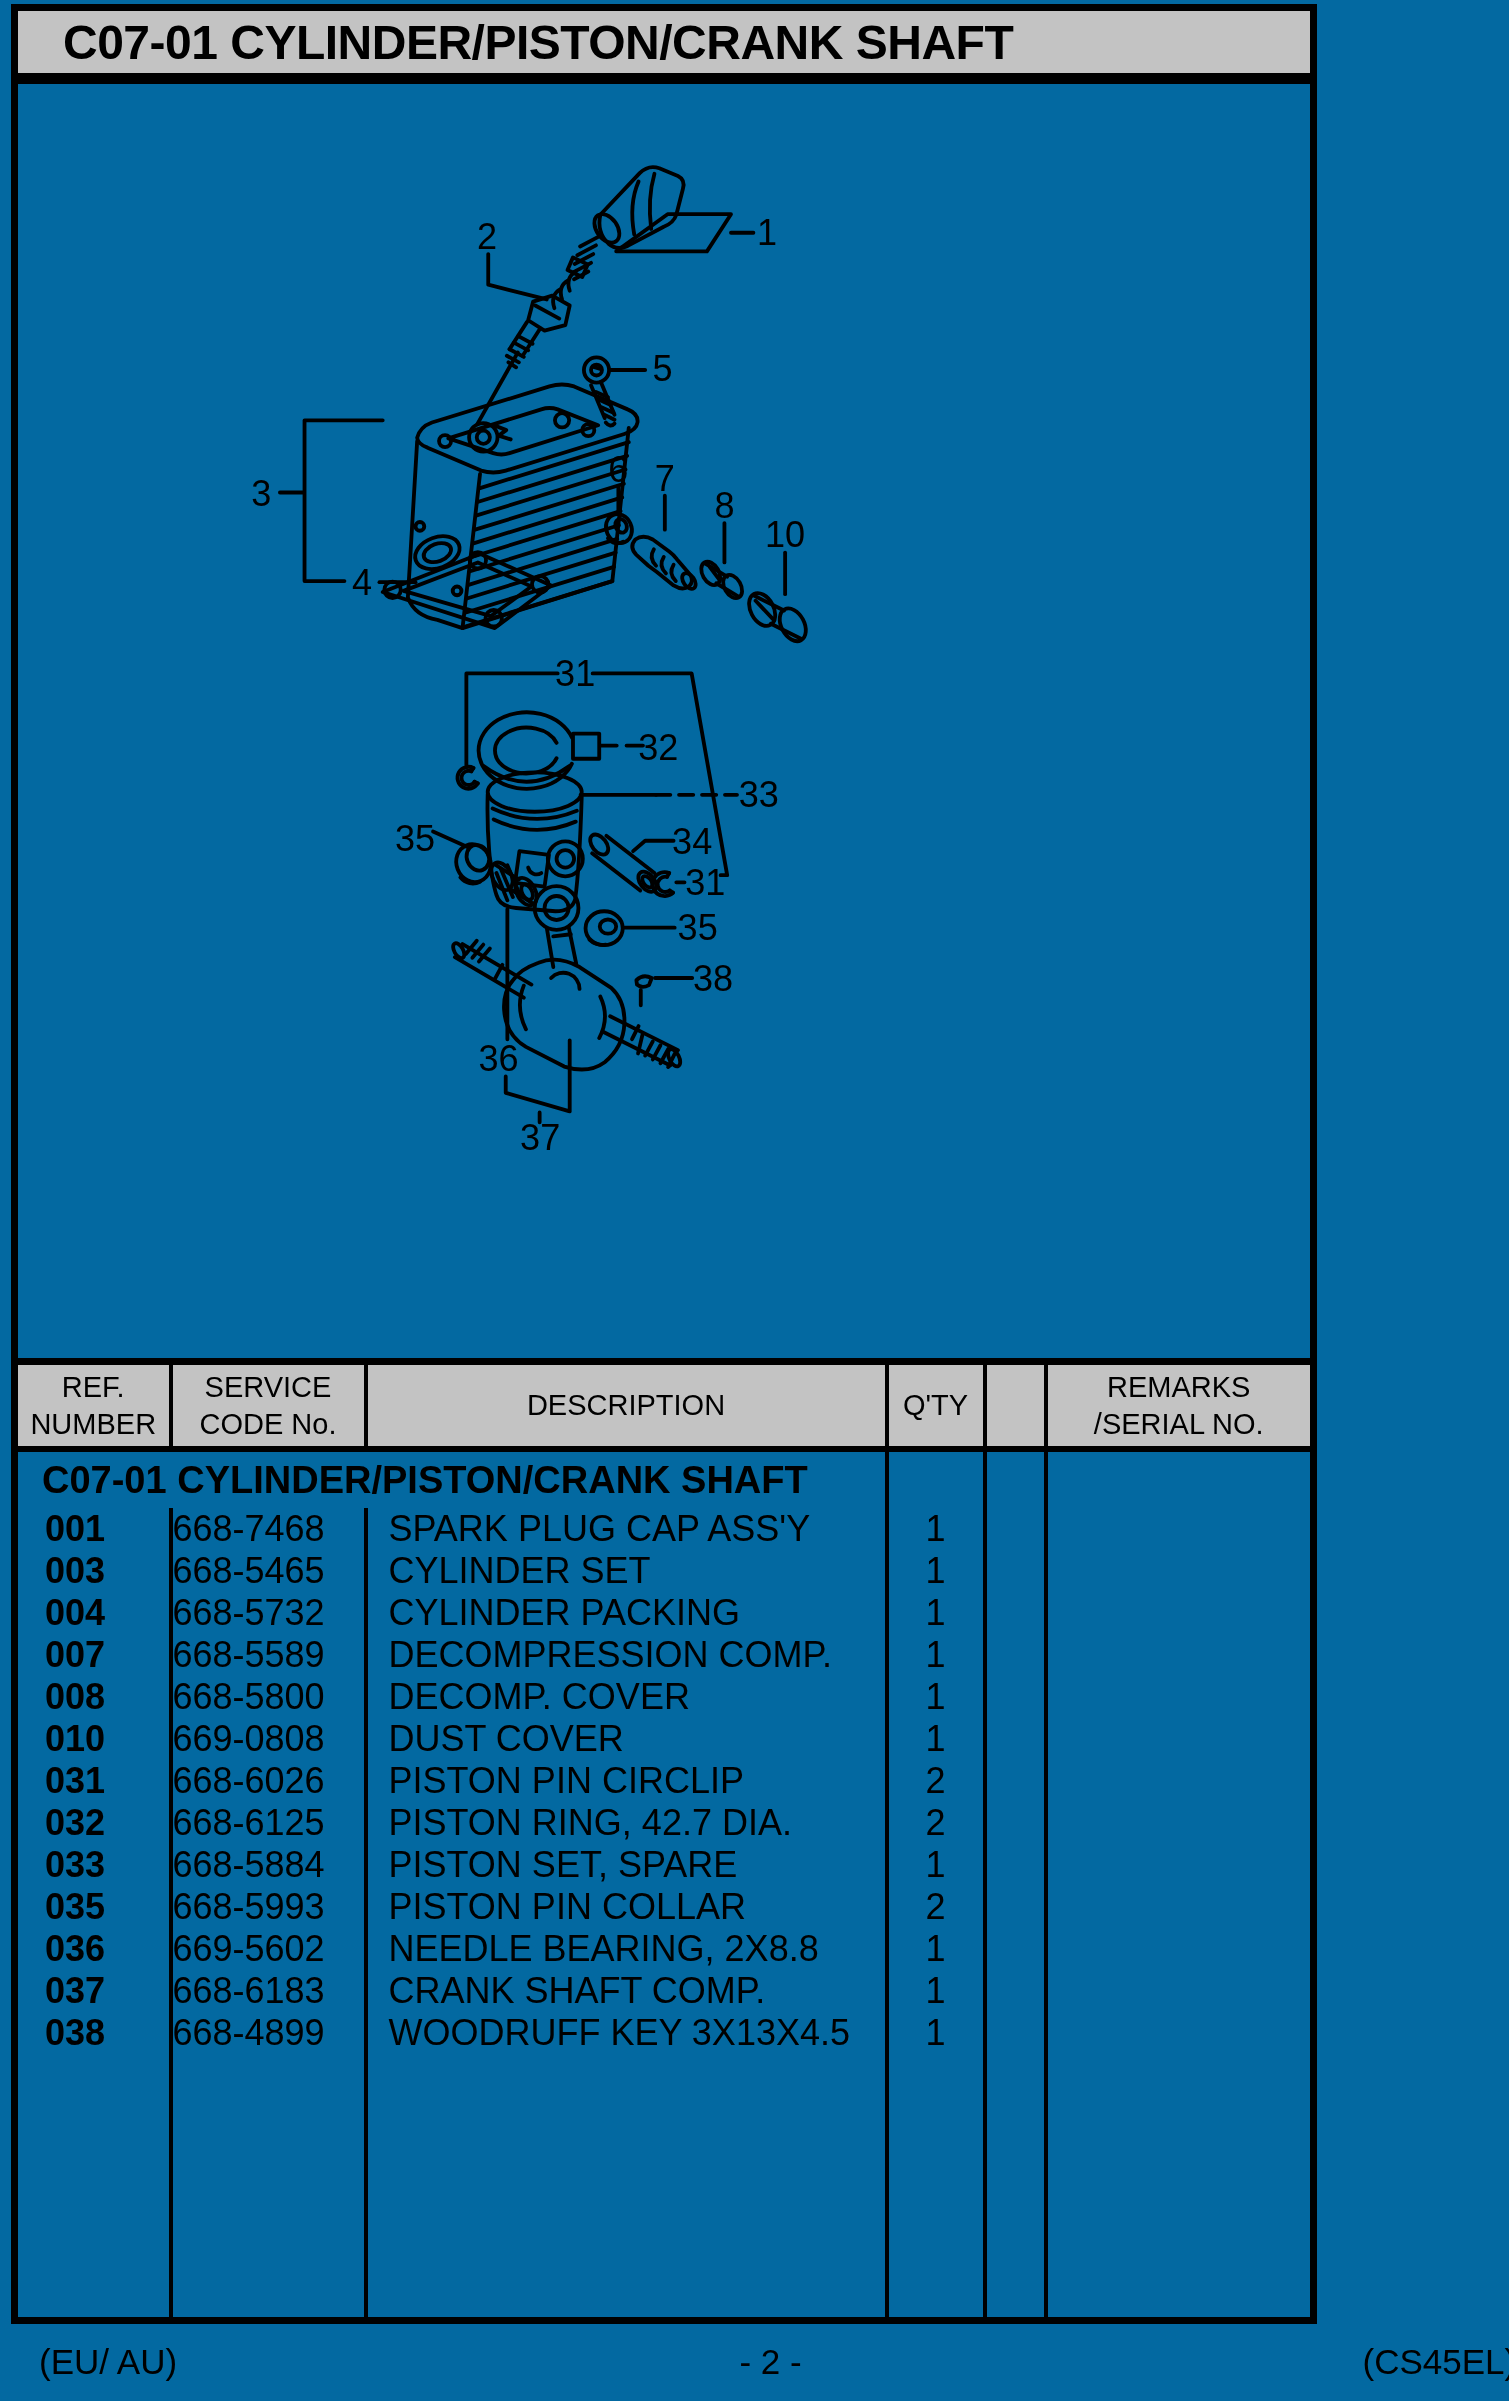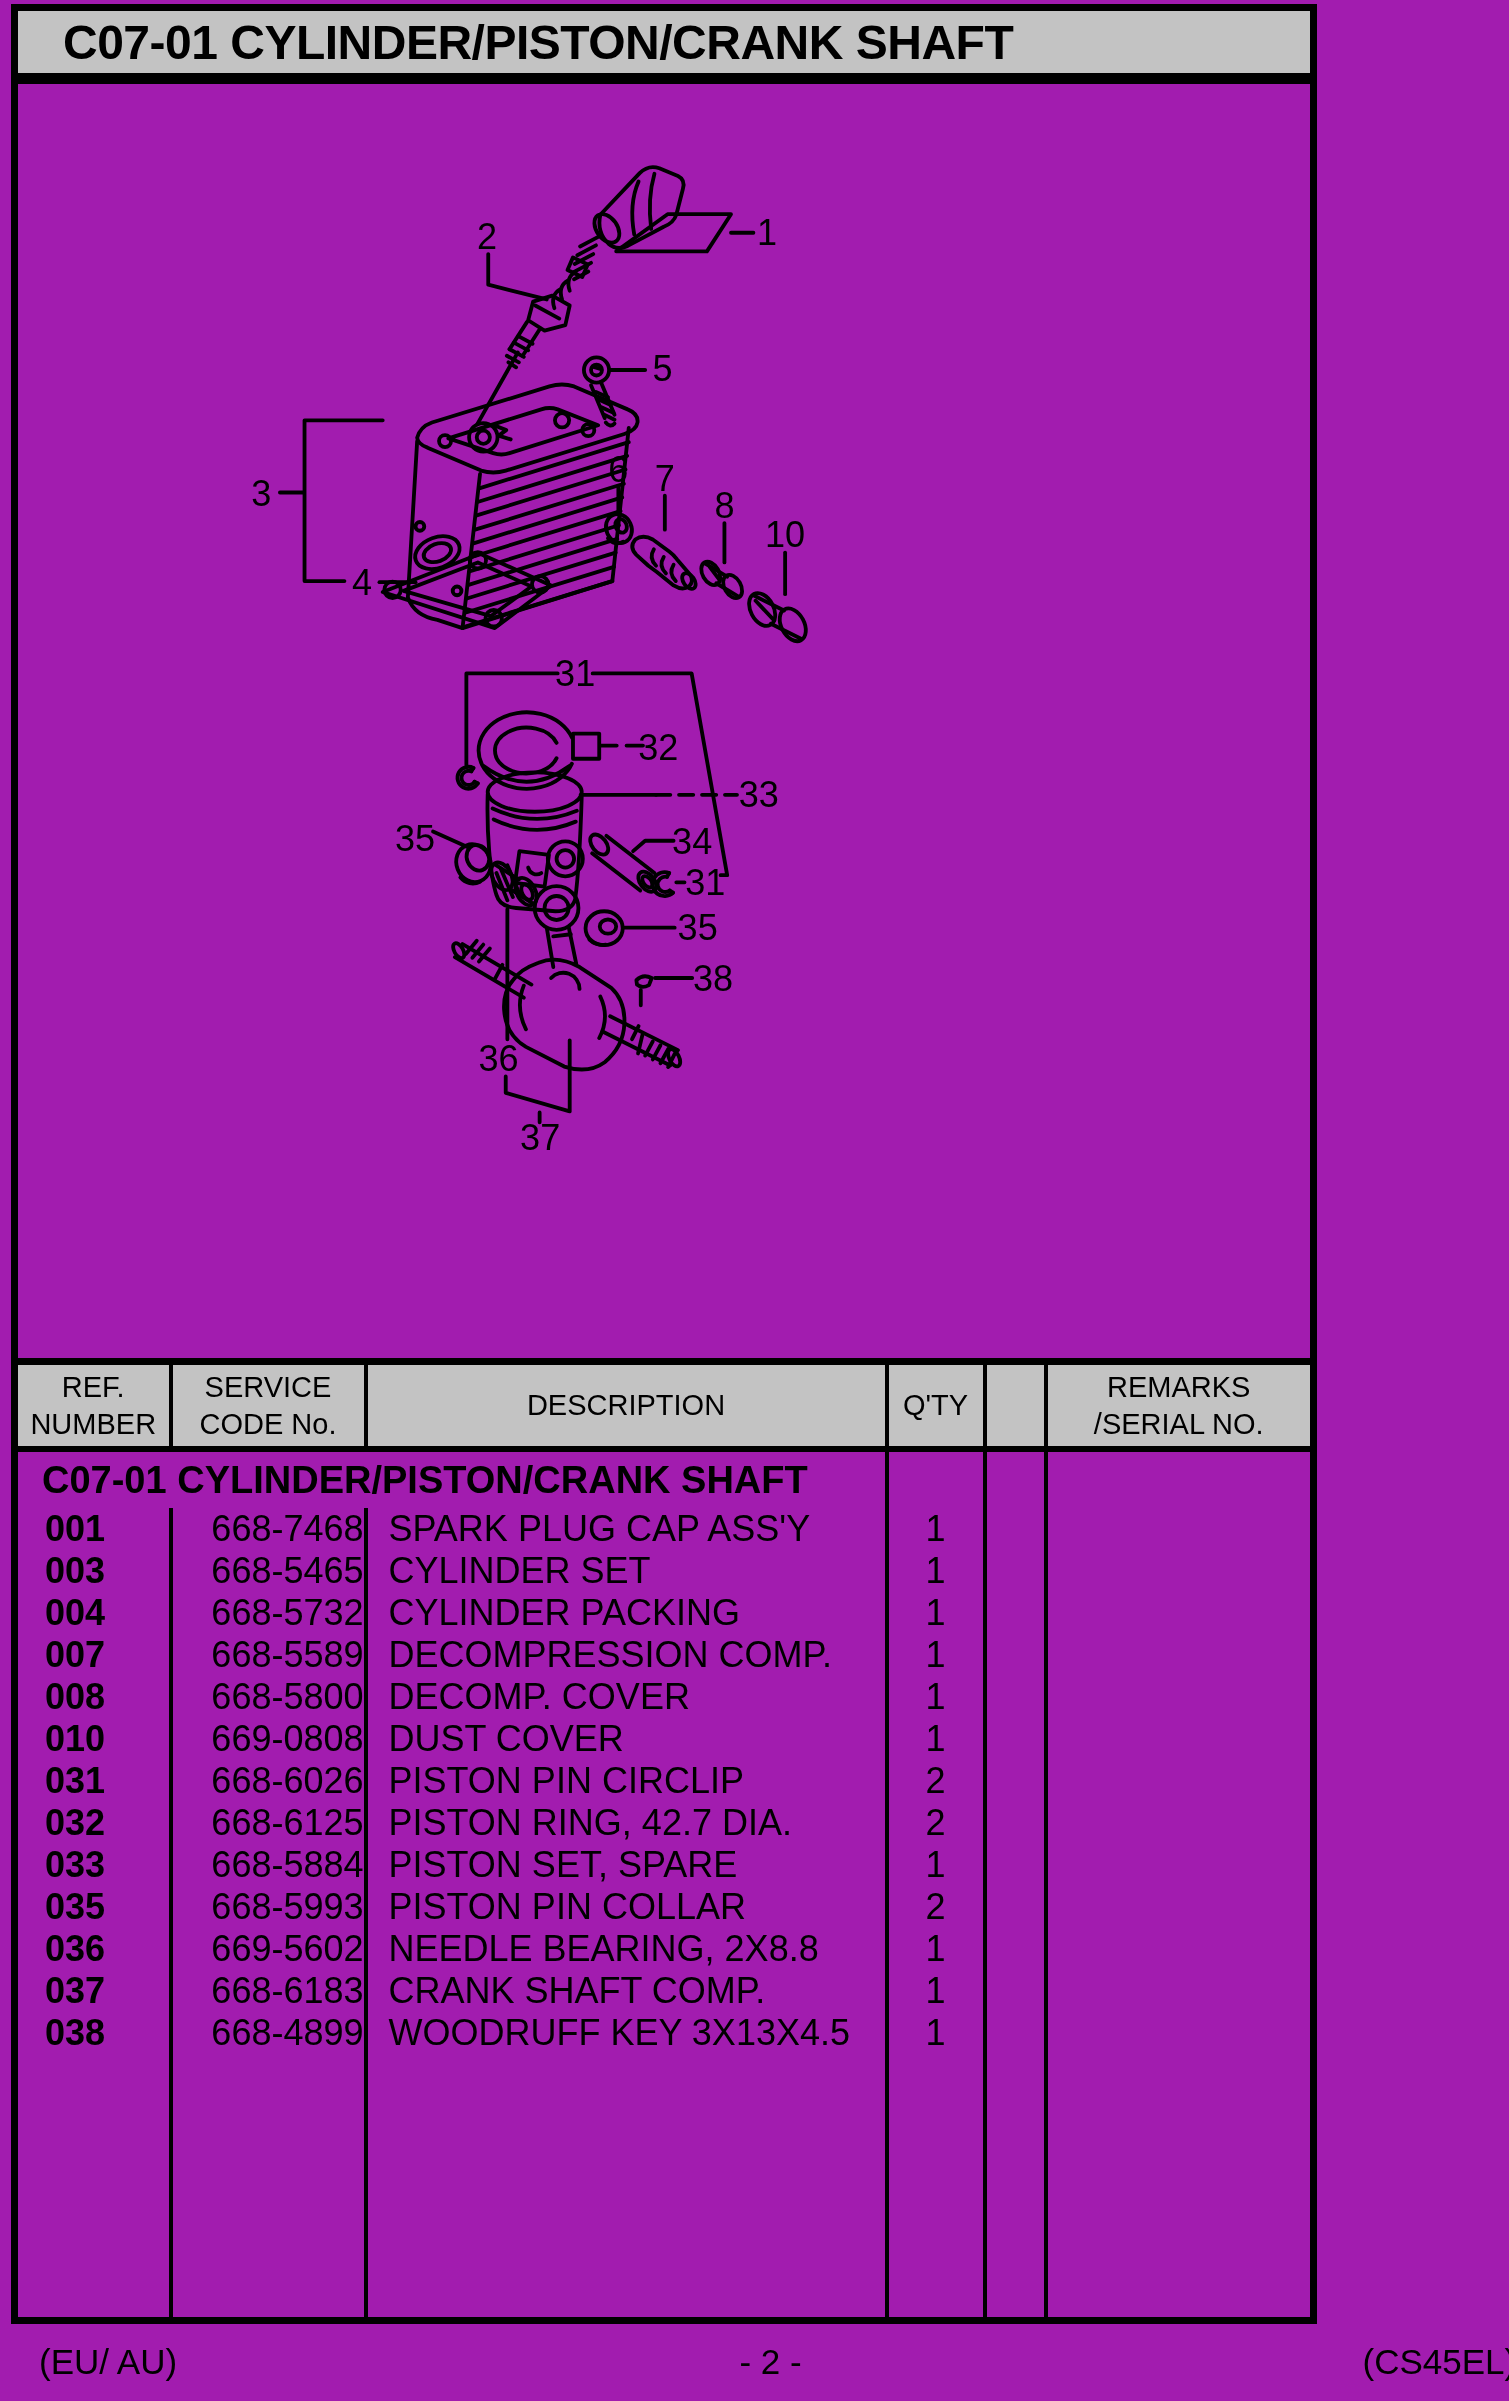--- a/index.html
+++ b/index.html
@@ -1,19 +1,19 @@
 <!DOCTYPE html>
 <html style="font-size:8.8px"><head>
 <meta charset="utf-8">
 <style>
   html,body{margin:0;padding:0;background:#ffffff;}
   .page{
     position:relative;
     width:1509px;height:2401px;
-    background:#a21caf;
+    background:#0369a1;
     font-family:"Liberation Sans","DejaVu Sans",sans-serif;
     color:#000;
     overflow:hidden;
   }
   
   .frame{
     position:absolute;left:11px;top:4.4px;
     width:1306px;height:2320px;
     border:7.7px solid #000;
     box-sizing:border-box;
@@ -67,21 +67,21 @@
     height:81px;
     font-weight:400;font-size:29px;line-height:37px;text-align:center;
   }
   .ptable thead th:first-child{border-left:0;}
   .ptable .secrow td{
     font-weight:700;font-size:38px;height:56px;
     padding-left:24px;text-align:left;
   }
   .ptable tbody td{height:42px;}
   .ptable td.ref{padding-left:27px;text-align:left;font-weight:bold;}
-  .ptable td.code{text-align:right;}
+  .ptable td.code{text-align:left;}
   .ptable td.desc{padding-left:21px;text-align:left;}
   .ptable td.qty{text-align:center;}
   .ptable .fill td{height:auto;}
   
   .footer{
     position:absolute;left:16px;top:2342px;width:1509px;height:44px;
     font-size:35px;
   }
   .footer .fl{position:absolute;left:23px;}
   .footer .fc{position:absolute;left:0;width:1509px;text-align:center;}

